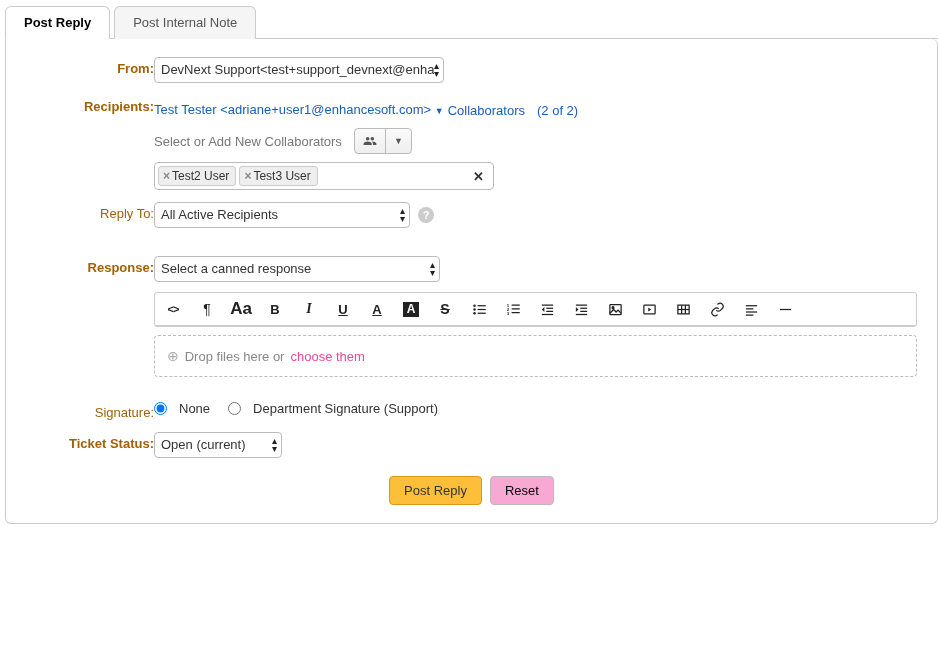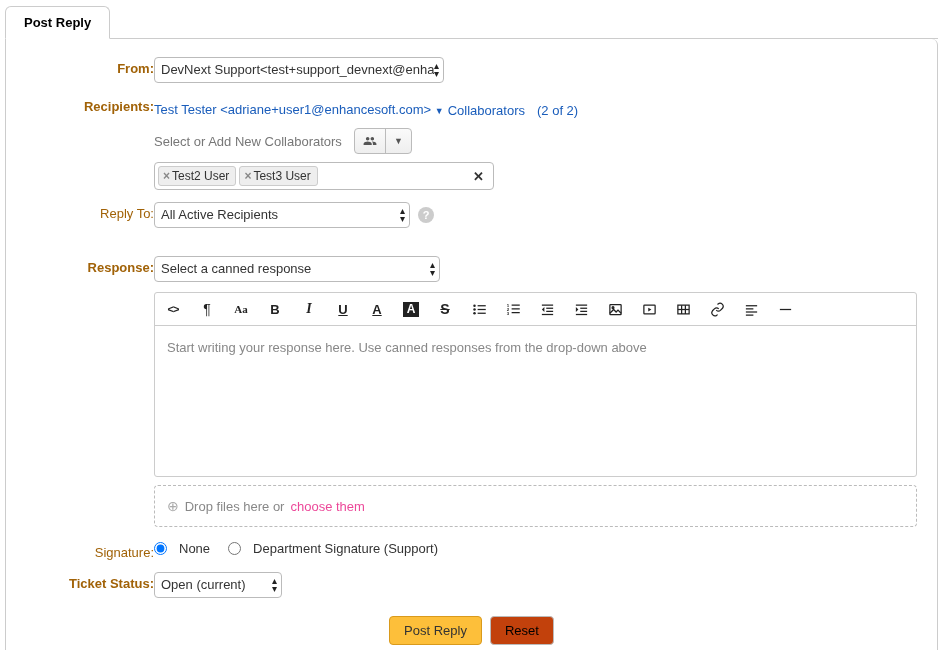--- a/index.html
+++ b/index.html
@@ -191,38 +191,39 @@
     }
     .dropzone a { color: #ec4899; text-decoration: none; }
     .radio-row { display: flex; align-items: center; gap: 18px; }
     .radio-item { display: inline-flex; align-items: center; gap: 12px; font-size: 13px; color: #333; font-weight: normal;}
     .status-select { width: 128px; }
     .buttons { display: flex; justify-content: center; gap: 8px; margin-top: 18px; }
     .btn {
       padding: 6px 14px;
       border-radius: 4px;
       border: 1px solid #bbb;
-      background: #c2410c;
+      background: #f9a8d4;
       cursor: pointer;
       font-size: 13px;
     }
     .btn-primary {
       background: #fdbf3a;
       border-color: #d99a1c;
       color: #333;
     }
     svg { display: block; }
     .caret-down { font-size: 9px; color: #1a5dbb; }
   </style>
 </head>
 <body>
 
 <div class="container">
   <div class="tabs">
     <div class="tab active">Post Reply</div>
+    <div class="tab">Post Internal Note</div>
   </div>
 
   <div class="tab-content">
 
     <div class="form-row">
       <div class="form-label">From:</div>
       <div class="form-content">
         <div class="faux-select from-select">
           <span style="overflow:hidden;white-space:nowrap;">DevNext Support&lt;test+support_devnext@enhancesof</span>
           <span class="updown">▴<br>▾</span>
@@ -280,21 +281,21 @@
       <div class="form-content">
         <div class="faux-select canned-select">
           <span>Select a canned response</span>
           <span class="updown">▴<br>▾</span>
         </div>
 
         <div class="editor">
           <div class="toolbar">
             <span class="tb-btn" style="font-size:11px;letter-spacing:-1px;font-weight:bold;">&lt;&gt;</span>
             <span class="tb-btn" style="font-size:14px;">¶</span>
-            <span class="tb-btn" style="font-size:11px;font-weight:bold;font-family:Liberation Serif, serif;">Aa</span>
+            <span class="tb-btn" style="font-size:17px;font-weight:bold;">Aa</span>
             <span class="tb-btn bold">B</span>
             <span class="tb-btn italic">I</span>
             <span class="tb-btn underline">U</span>
             <span class="tb-btn font">A</span>
             <span class="tb-btn fontbg">A</span>
             <span class="tb-btn strike">S</span>
             <span class="tb-btn">
                 <svg width="15" height="15" viewBox="0 0 24 24" fill="#222">
                   <circle cx="4" cy="6" r="2"></circle>
                   <circle cx="4" cy="12" r="2"></circle>
@@ -366,32 +367,31 @@
                   <rect x="3" y="15" width="18" height="2"></rect>
                   <rect x="3" y="20" width="12" height="2"></rect>
                 </svg>
               </span>
             <span class="tb-btn">
                 <svg width="15" height="15" viewBox="0 0 24 24" fill="#222">
                   <rect x="3" y="11" width="18" height="2"></rect>
                 </svg>
               </span>
           </div>
-          <div class="editor-body">Start writing your response here. Use canned responses from the drop-down above</div>
         </div>
 
         <div class="dropzone">
           <span style="color:#aaa;font-size:14px;">⊕</span>
           <span>Drop files here or </span>
           <a href="#">choose them</a>
         </div>
       </div>
     </div>
 
-    <div class="form-row" style="margin-top:14px;">
+    <div class="form-row" style="margin-top:24px;">
       <div class="form-label normal">Signature:</div>
       <div class="form-content radio-row">
         <label class="radio-item">
           <input type="radio" name="sig" checked="" style="">
           <span>None</span>
         </label>
         <label class="radio-item">
           <input type="radio" name="sig" style="">
           <span>Department Signature (Support)</span>
         </label>

